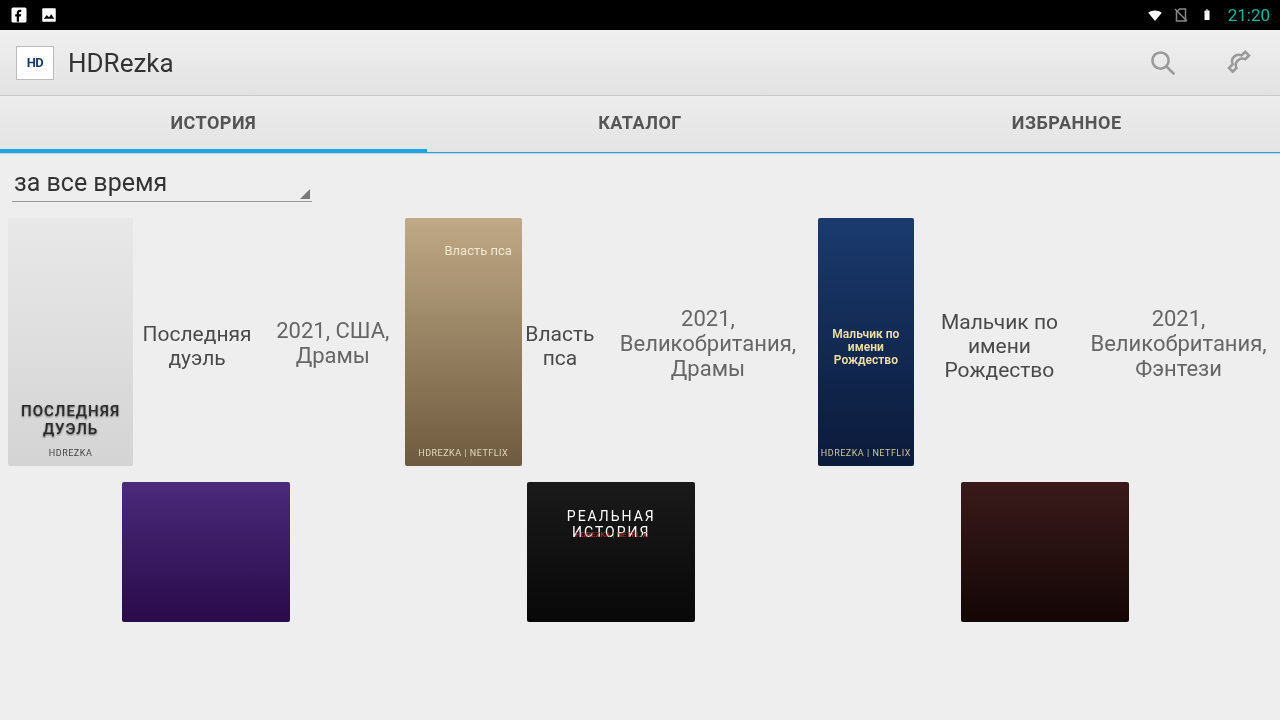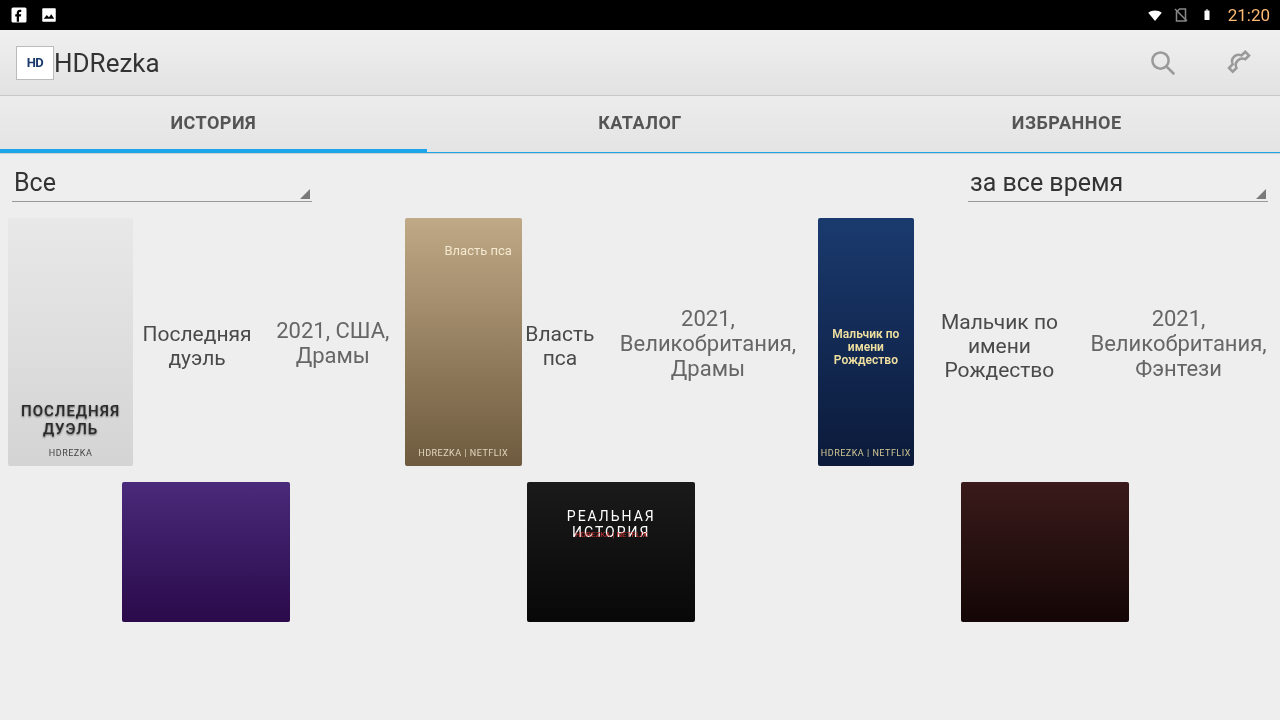--- a/index.html
+++ b/index.html
@@ -6,21 +6,21 @@
 body {
   font-family: Roboto, Arial, sans-serif;
   width: 1280px;
   height: 720px;
   overflow: hidden;
   background: #eeeeee;
 }
 .status-bar {
   height: 30px;
   background: #000;
-  color: #fdba74;
+  color: #14b8a6;
   display: flex;
   align-items: center;
   padding: 0 10px;
   font-size: 15px;
 }
 .status-left { display: flex; gap: 12px; align-items: center; }
 .status-right { margin-left: auto; display: flex; gap: 8px; align-items: center; }
 .status-icon { width: 18px; height: 18px; display: inline-flex; align-items: center; justify-content: center; }
 .app-bar {
   height: 66px;
@@ -35,20 +35,21 @@
   height: 34px;
   background: #fff;
   border: 1px solid #bbb;
   display: flex;
   align-items: center;
   justify-content: center;
   font-weight: bold;
   font-size: 13px;
   color: #1a3a6e;
   letter-spacing: -0.5px;
+  margin-right: 14px;
 }
 .app-title { font-size: 26px; color: #333; }
 .app-actions { margin-left: auto; display: flex; gap: 44px; align-items: center; padding-right: 12px;}
 .action-btn { width: 30px; height: 30px; color: #888; cursor: pointer; }
 .tabs {
   height: 58px;
   background: linear-gradient(#ececec, #e4e4e4);
   display: flex;
   border-bottom: 1px solid #d0d0d0;
 }
@@ -188,21 +189,20 @@
   </div>
 </div>
 
 <div class="tabs">
   <div class="tab active">ИСТОРИЯ</div>
   <div class="tab">КАТАЛОГ</div>
   <div class="tab">ИЗБРАННОЕ</div>
 </div>
 
 <div class="filters">
-  <div class="filter-dd">Все</div>
   <div class="filter-dd">за все время</div>
 </div>
 
 <div class="grid">
   <div class="col">
     <div class="card">
       <div class="poster" style="background:linear-gradient(#e8e8e8,#d4d4d4);color:#2a2a2a">
         <div class="poster-label">ПОСЛЕДНЯЯ ДУЭЛЬ</div>
         <div class="poster-tag">HDREZKA</div>
       </div>

